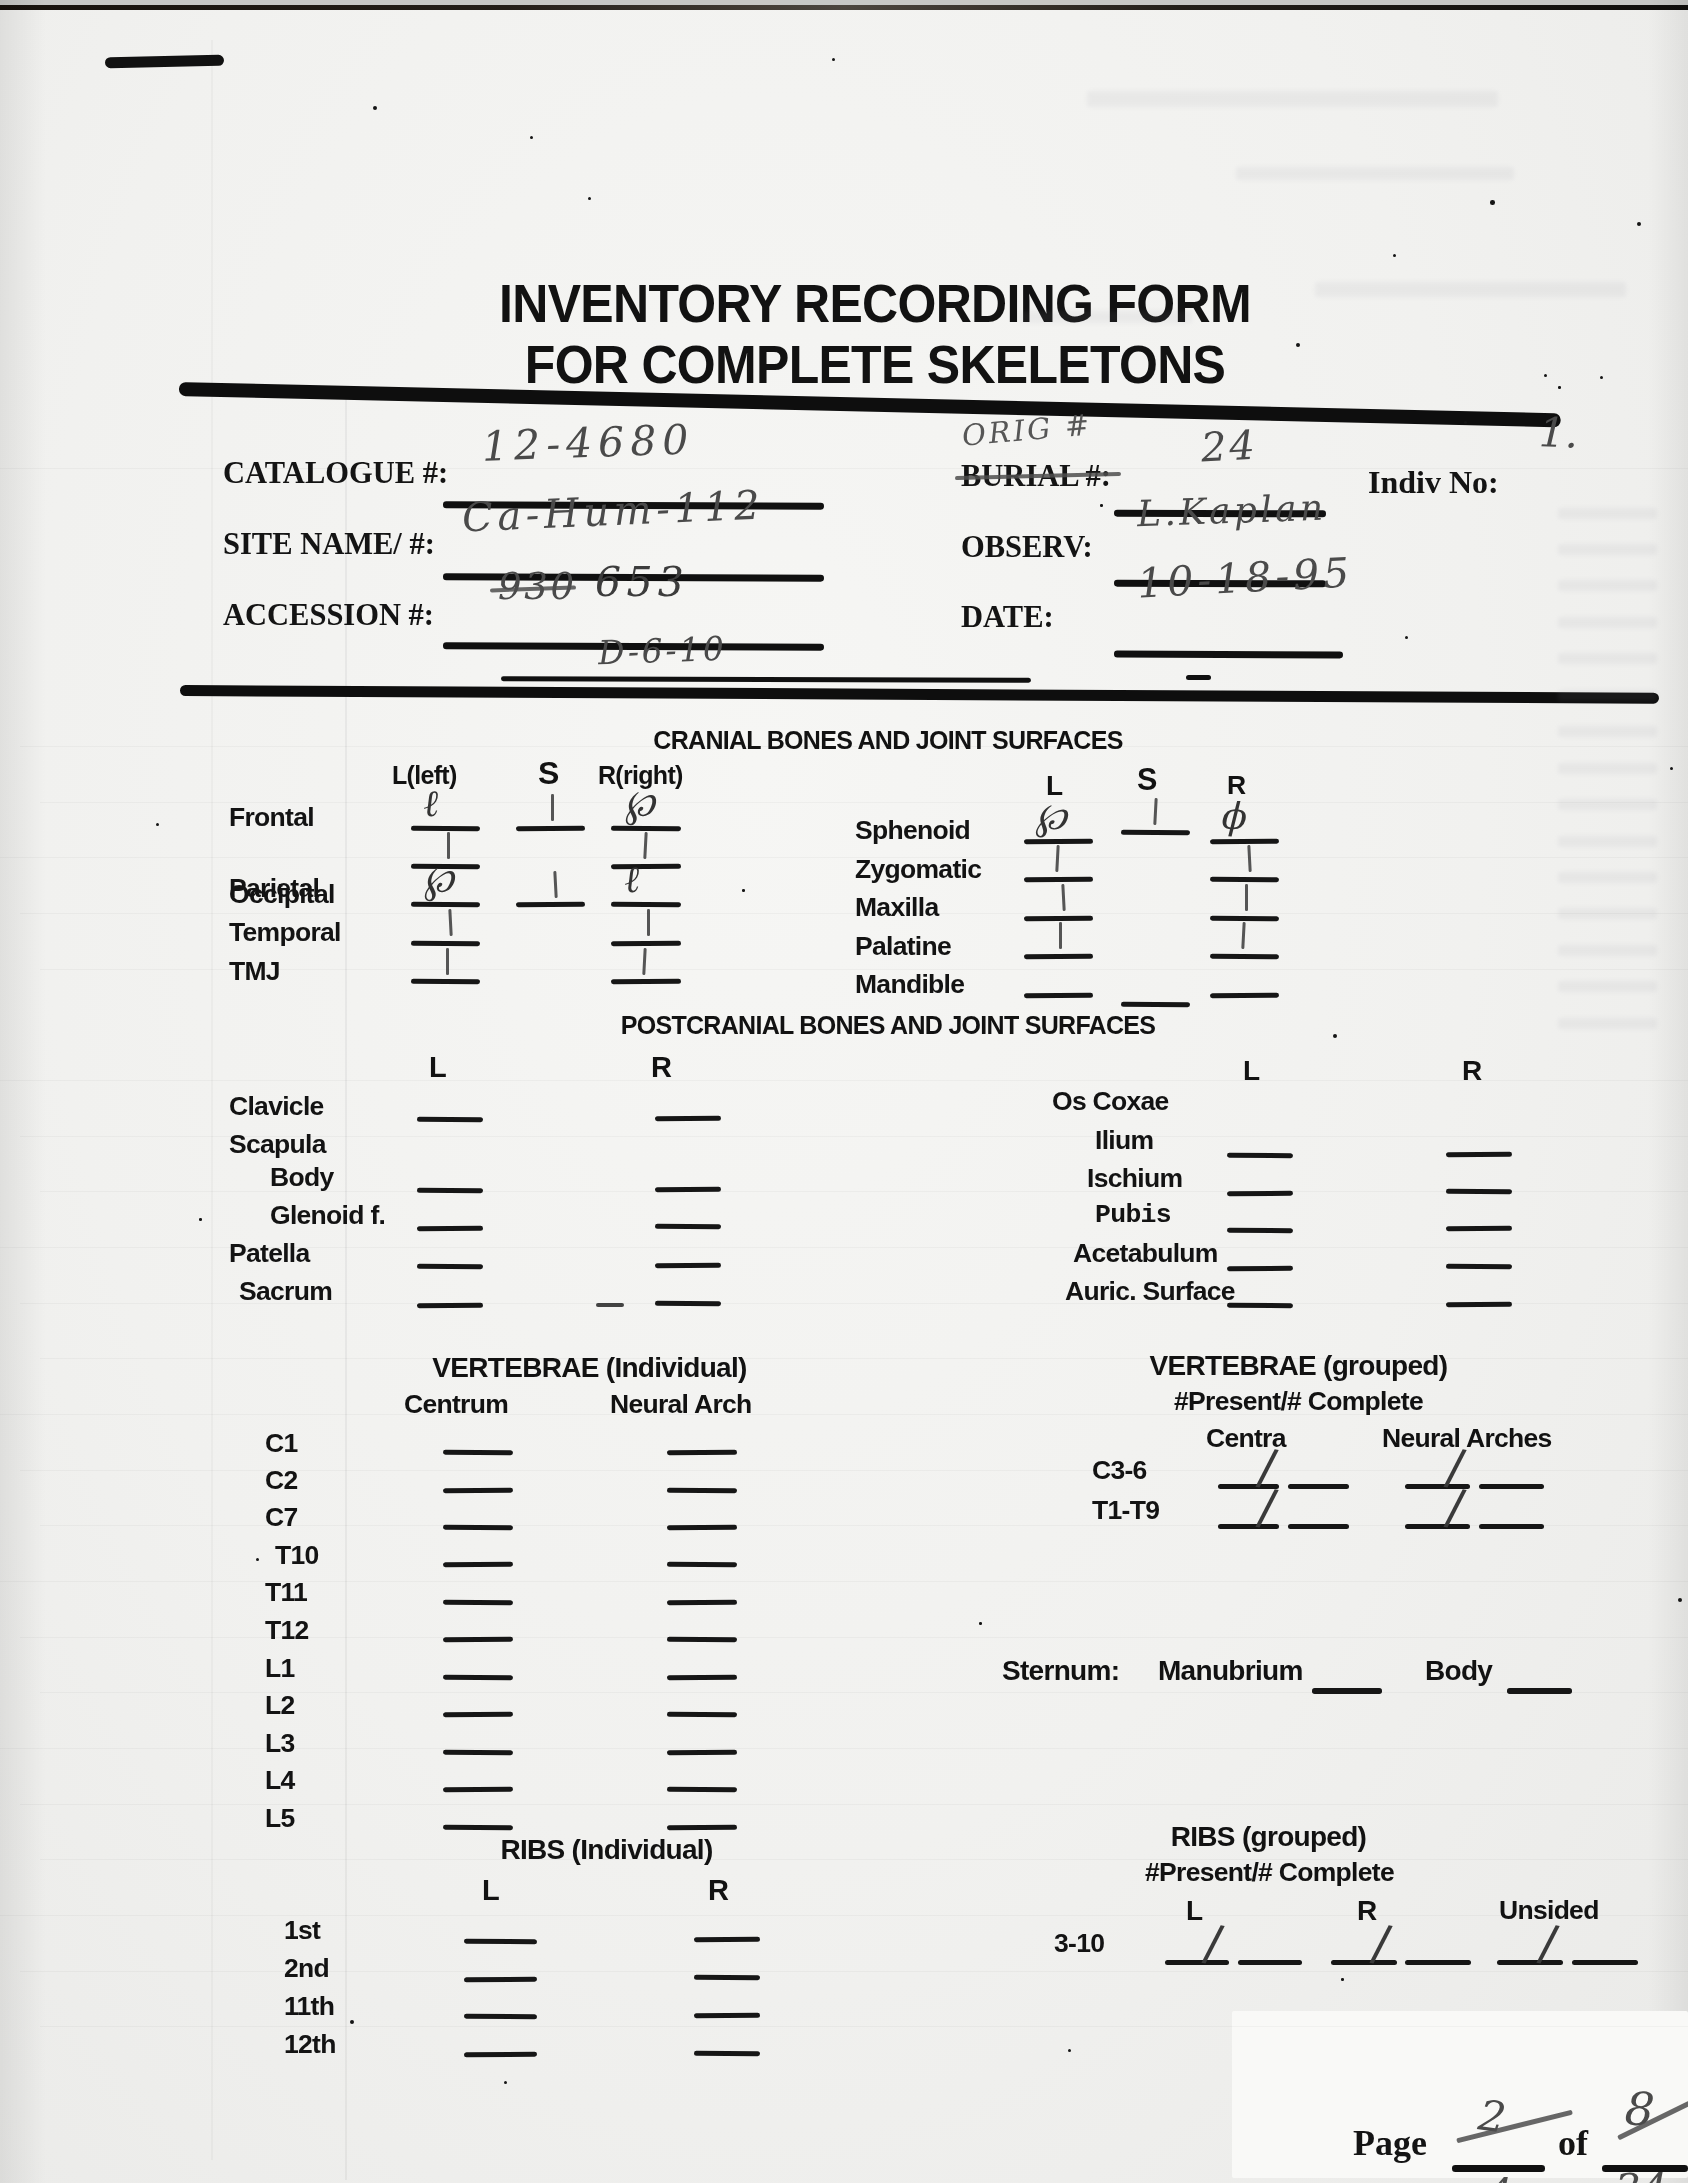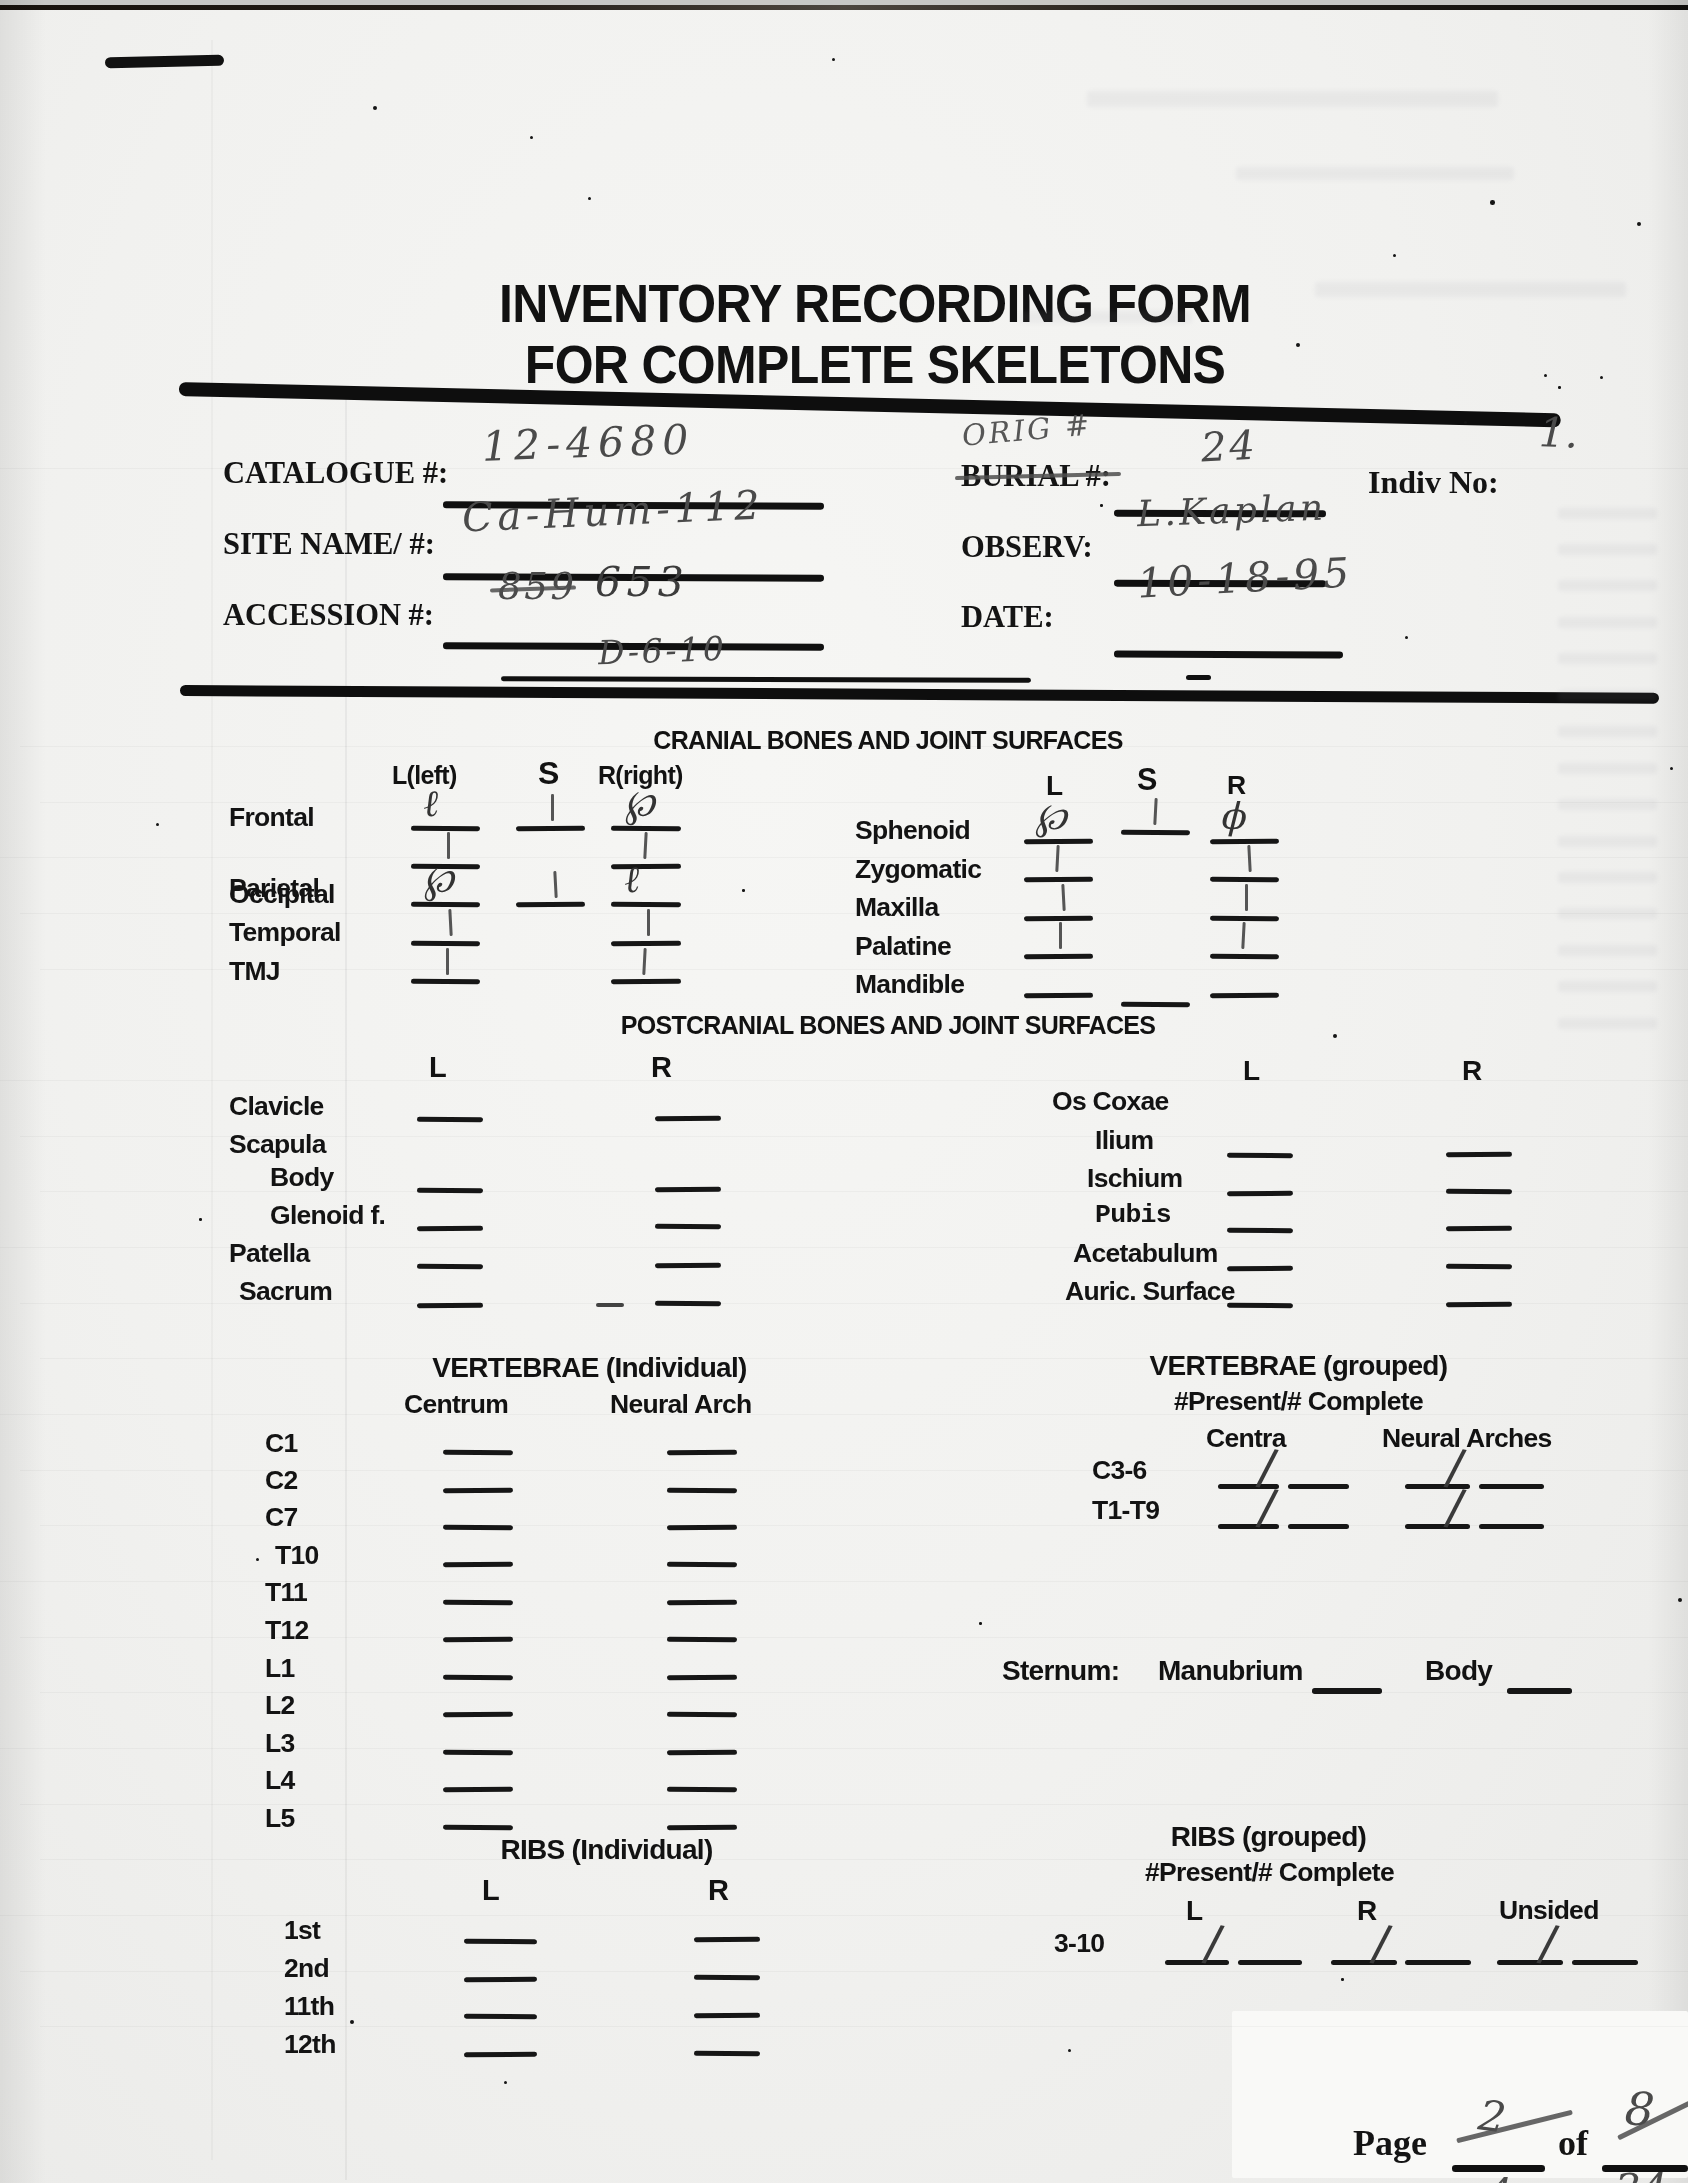--- a/index.html
+++ b/index.html
@@ -50,21 +50,21 @@
   <div class="abs serifb" style="left:223px;top:456px;font-size:30.5px;">CATALOGUE #:</div>
   <div class="fline" style="left:443px;top:502px;width:381px;transform:rotate(.2deg);"></div>
   <div class="abs hand" style="left:482px;top:419px;font-size:41px;letter-spacing:6px;transform:rotate(-2deg);">12-4680</div>
 
   <div class="abs serifb" style="left:223px;top:527px;font-size:30.5px;">SITE NAME/ #:</div>
   <div class="fline" style="left:443px;top:574px;width:381px;transform:rotate(.2deg);"></div>
   <div class="abs hand" style="left:462px;top:488px;font-size:40px;letter-spacing:4.6px;transform:rotate(-2.5deg);">Ca-Hum-112</div>
 
   <div class="abs serifb" style="left:223px;top:598px;font-size:30.5px;">ACCESSION #:</div>
   <div class="fline" style="left:443px;top:643px;width:381px;transform:rotate(.2deg);"></div>
-  <div class="abs hand" style="left:498px;top:565px;font-size:37px;letter-spacing:2.7px;">859</div>
+  <div class="abs hand" style="left:498px;top:565px;font-size:37px;letter-spacing:2.7px;">930</div>
   <div class="strike" style="left:490px;top:587px;width:86px;height:4px;transform:rotate(-2deg);"></div>
   <div class="abs hand" style="left:595px;top:558px;font-size:41px;letter-spacing:5.3px;color:#3c3c3c;">653</div>
   <div class="abs hand" style="left:598px;top:631px;font-size:33px;letter-spacing:2.7px;transform:rotate(-2deg);">D-6-10</div>
   <div class="fline" style="left:501px;top:677px;width:530px;height:5.3px;transform:rotate(.15deg);"></div>
   <div class="fline" style="left:1186px;top:675px;width:25px;height:4.6px;"></div>
 
   <div class="abs hand2" style="left:962px;top:413px;font-size:29px;letter-spacing:2.7px;transform:rotate(-5deg);">ORIG #</div>
   <div class="abs serifb" style="left:961px;top:459px;font-size:30.5px;">BURIAL #:</div>
   <div class="strike" style="left:955px;top:474px;width:166px;height:4px;transform:rotate(-1.5deg);"></div>
   <div class="fline" style="left:1114px;top:510px;width:212px;transform:rotate(.2deg);"></div>

